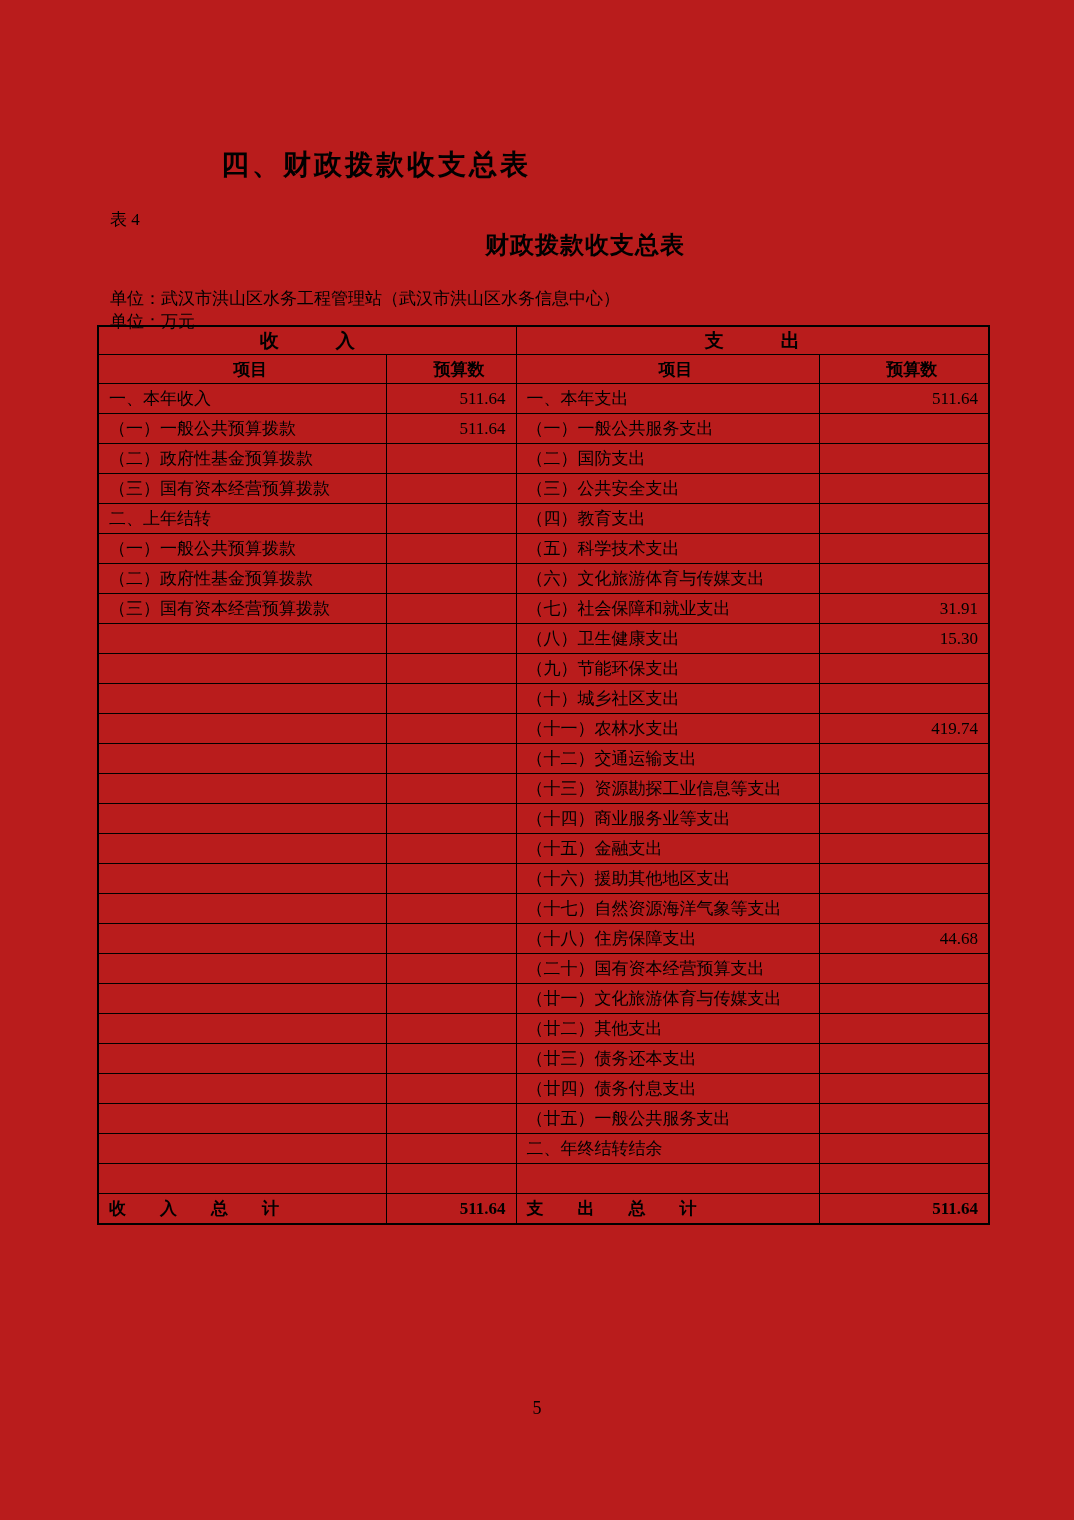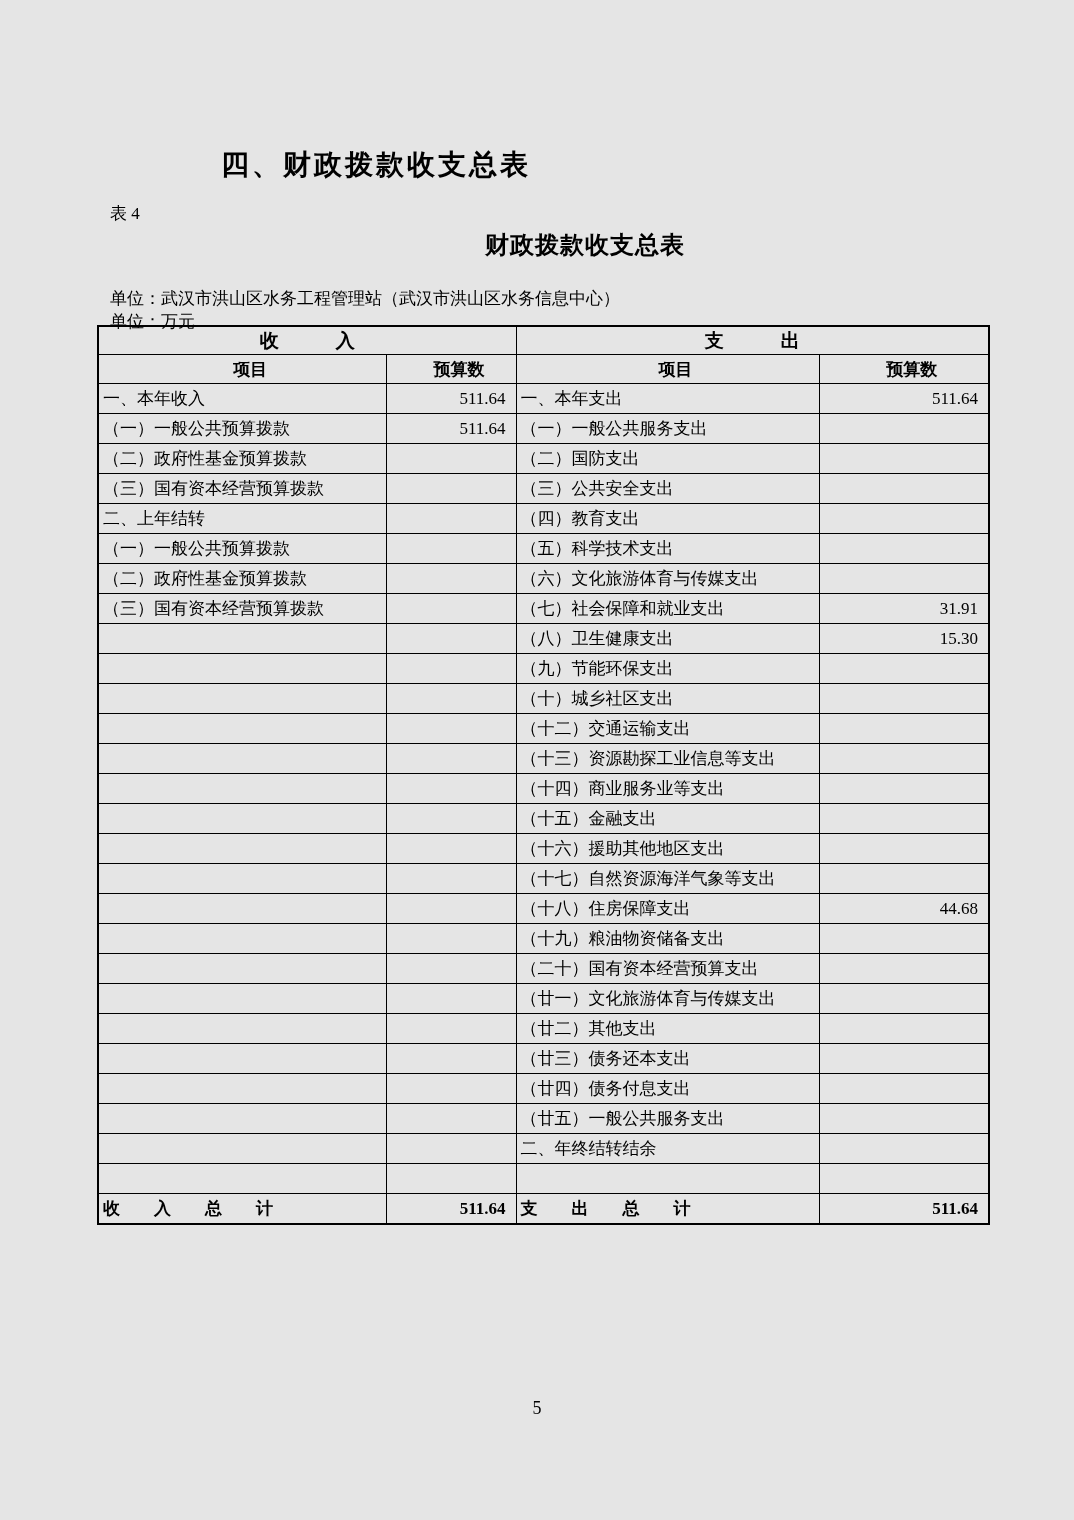--- a/index.html
+++ b/index.html
@@ -1,38 +1,38 @@
 <!DOCTYPE html>
 <html><head>
 <meta charset="utf-8">
 <style>
   html, body { margin: 0; padding: 0; background: #ffffff; }
   .page {
     position: relative;
     width: 1074px;
     height: 1520px;
-    background: #e5e5e5;
+    background: #b91c1c;
     color: #000000;
     font-family: "Liberation Serif", "DejaVu Serif", serif;
     overflow: hidden;
   }
   .section-title {
     position: absolute;
     left: 221px;
     top: 146px;
     font-family: "DejaVu Sans", "Liberation Sans", sans-serif;
     font-weight: bold;
     font-size: 28px;
     letter-spacing: 3px;
     white-space: nowrap;
   }
   .table-label {
     position: absolute;
     left: 110px;
-    top: 202px;
+    top: 208px;
     font-size: 17px;
   }
   .table-title {
     position: absolute;
     left: 0;
     top: 229px;
     width: 100%;
     text-align: center;
     font-size: 24px;
     font-weight: bold;
@@ -74,21 +74,21 @@
   }
   .budget-table th.colhead {
     height: 28px;
     font-weight: bold;
     text-align: center;
     padding-left: 16px;
   }
   .budget-table td.item {
     height: 29px;
     text-align: left;
-    padding-left: 4px;
+    padding-left: 10px;
   }
   .budget-table td.value {
     height: 29px;
     text-align: right;
     padding-right: 10px;
     margin-left: 22px;
   }
   .budget-table tr.total-row td {
     font-weight: bold;
     height: 29px;
@@ -200,20 +200,26 @@
         </tr>
         <tr>
           <td class="item"></td>
           <td class="value"></td>
           <td class="item">（十）城乡社区支出</td>
           <td class="value"></td>
         </tr>
         <tr>
           <td class="item"></td>
           <td class="value"></td>
+          <td class="item">（十一）农林水支出</td>
+          <td class="value">419.74</td>
+        </tr>
+        <tr>
+          <td class="item"></td>
+          <td class="value"></td>
           <td class="item">（十二）交通运输支出</td>
           <td class="value"></td>
         </tr>
         <tr>
           <td class="item"></td>
           <td class="value"></td>
           <td class="item">（十三）资源勘探工业信息等支出</td>
           <td class="value"></td>
         </tr>
         <tr>
@@ -238,26 +244,20 @@
           <td class="item"></td>
           <td class="value"></td>
           <td class="item">（十七）自然资源海洋气象等支出</td>
           <td class="value"></td>
         </tr>
         <tr>
           <td class="item"></td>
           <td class="value"></td>
           <td class="item">（十八）住房保障支出</td>
           <td class="value">44.68</td>
-        </tr>
-        <tr>
-          <td class="item"></td>
-          <td class="value"></td>
-          <td class="item">（十九）粮油物资储备支出</td>
-          <td class="value"></td>
         </tr>
         <tr>
           <td class="item"></td>
           <td class="value"></td>
           <td class="item">（二十）国有资本经营预算支出</td>
           <td class="value"></td>
         </tr>
         <tr>
           <td class="item"></td>
           <td class="value"></td>

